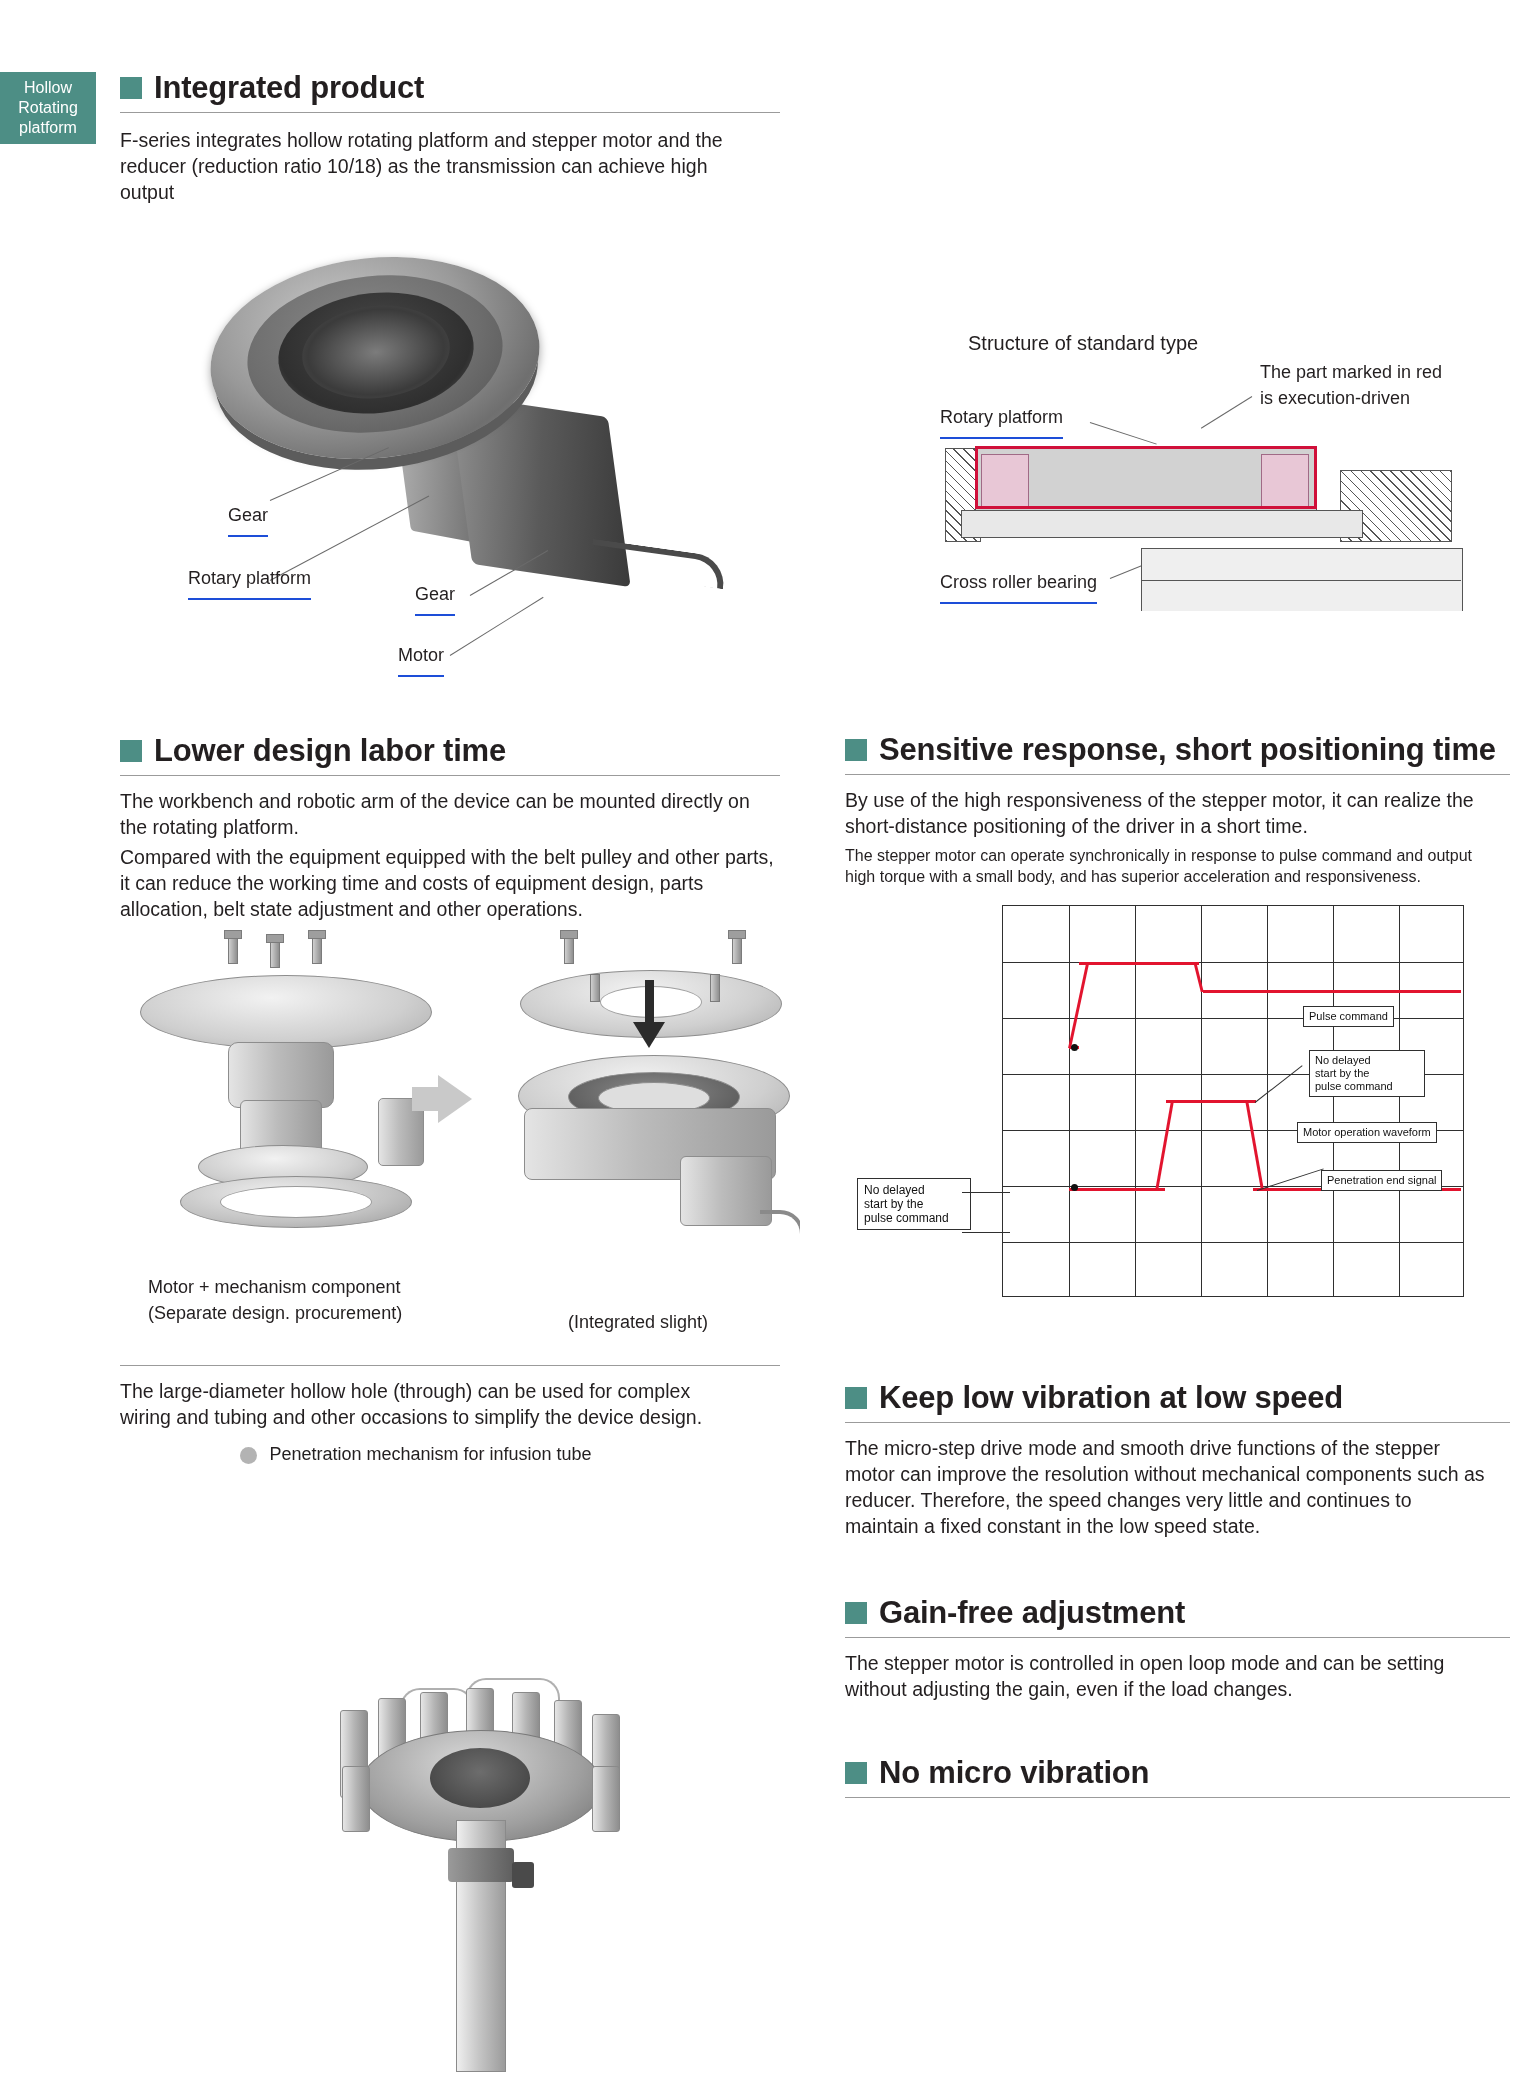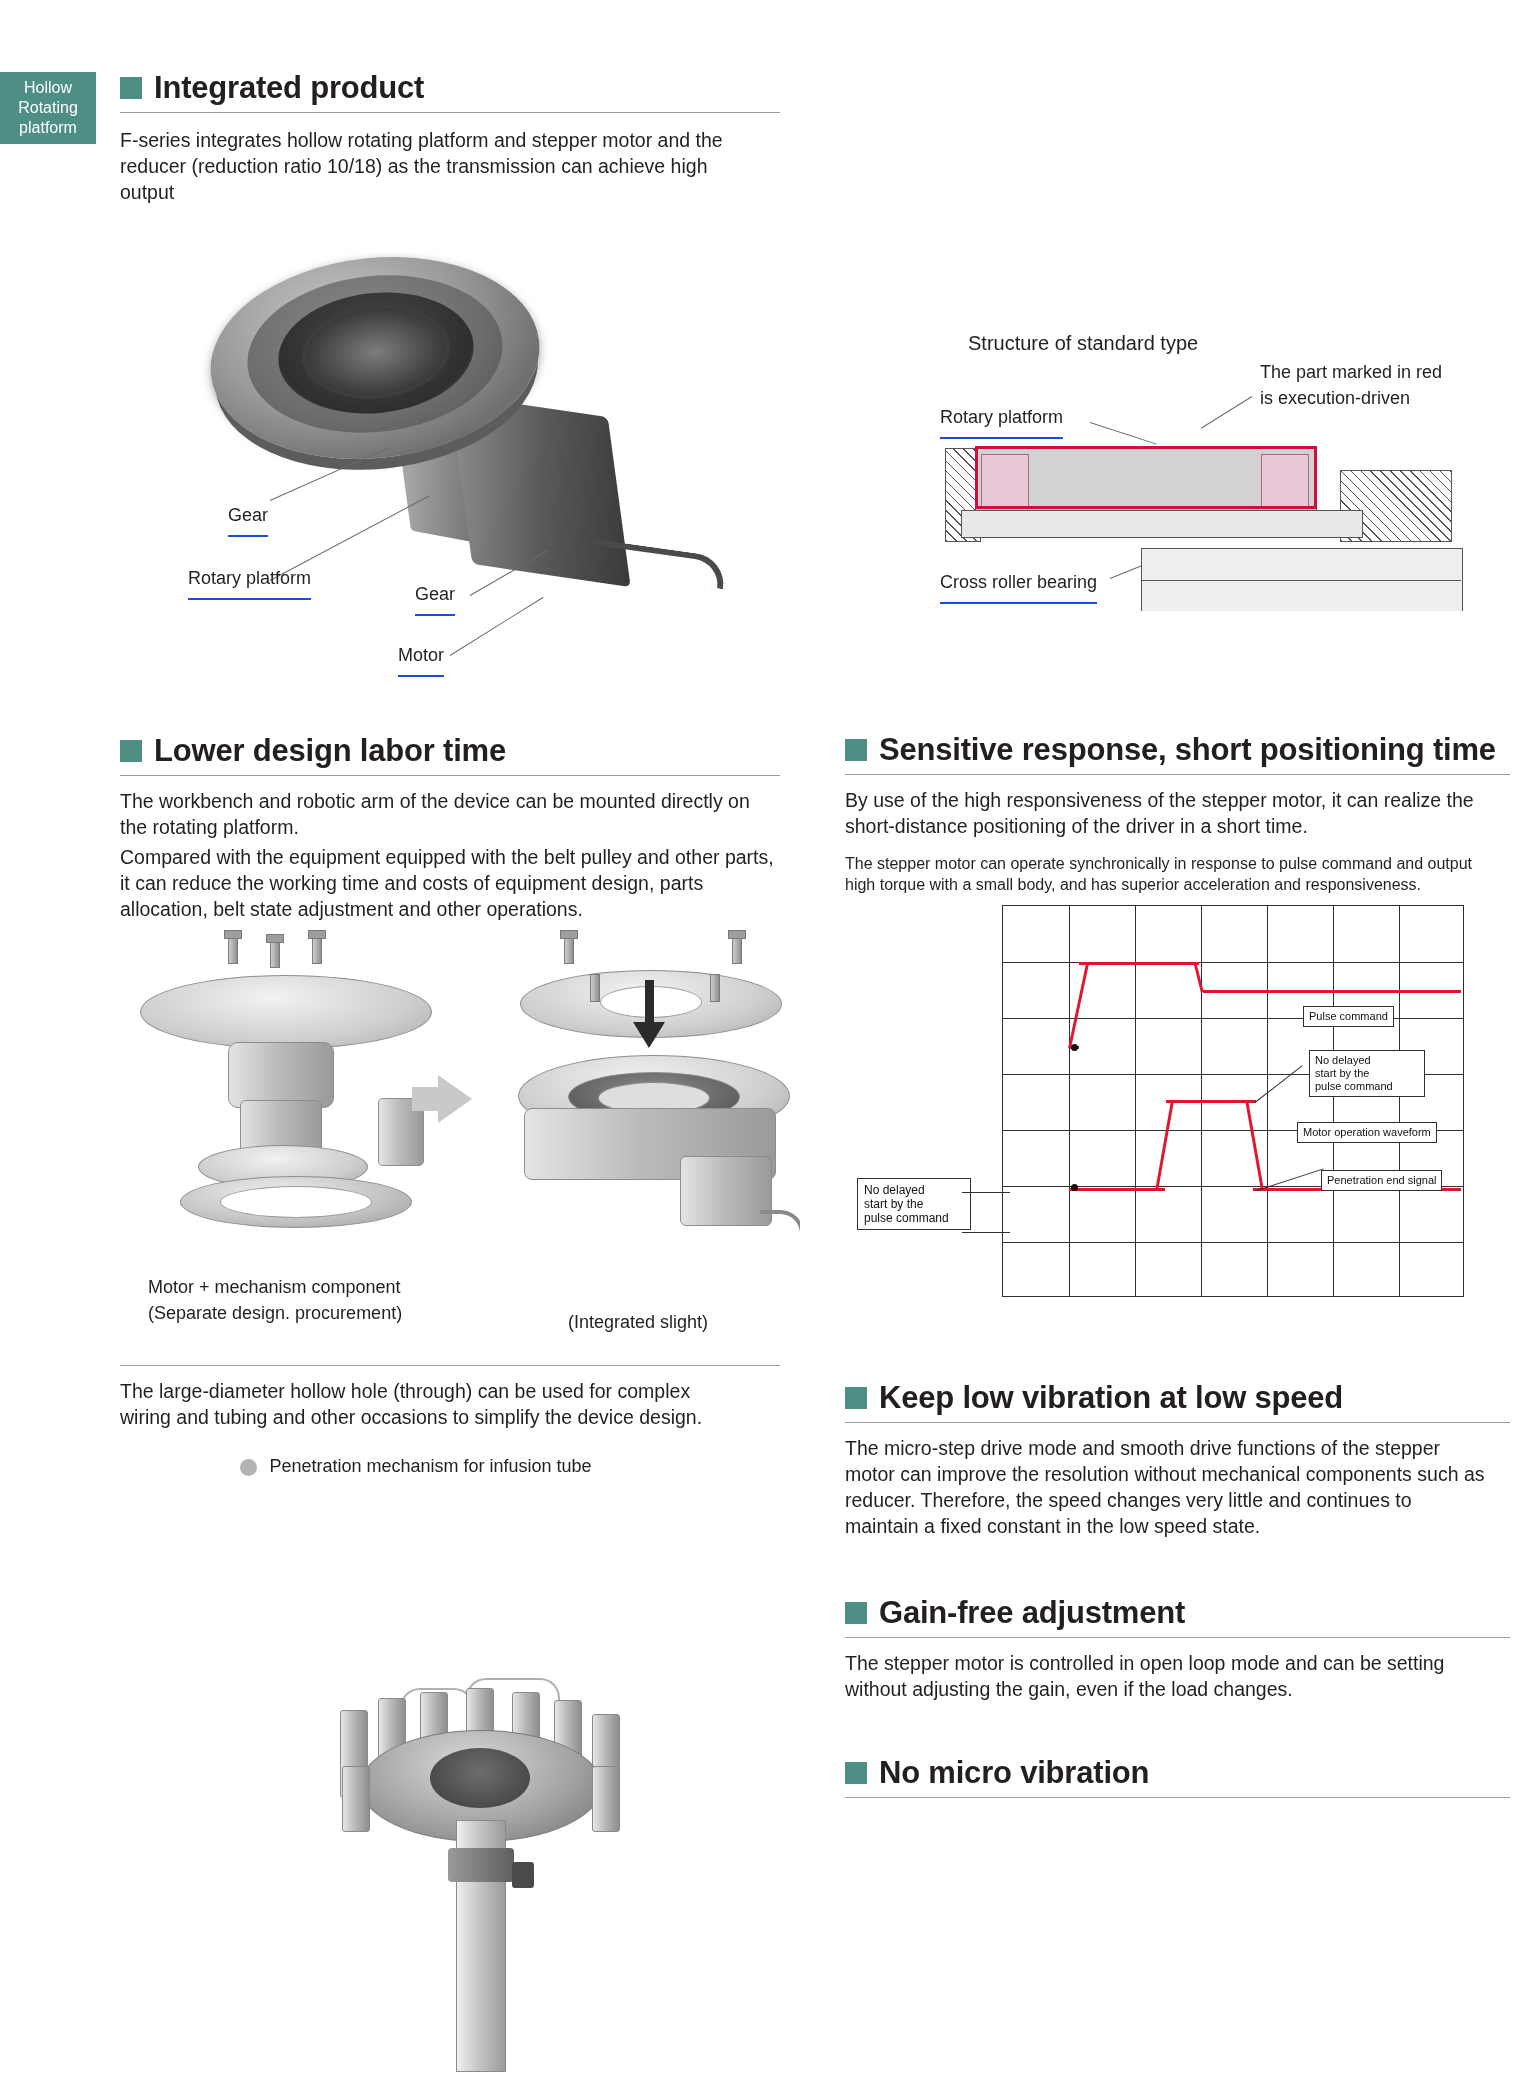--- a/index.html
+++ b/index.html
@@ -403,21 +403,21 @@
   <div class="caption" style="position:absolute; left:148px; top:1301px;">(Separate design. procurement)</div>
   <div class="caption" style="position:absolute; left:568px; top:1310px;">(Integrated slight)</div>
 
   <div class="colR" style="top:732px;">
     <div class="sec-head">
       <span class="sq"></span>
       <span class="h1">Sensitive response, short positioning time</span>
     </div>
     <div class="rule"></div>
     <div class="body" style="margin-top:12px; width:660px;">By use of the high responsiveness of the stepper motor, it can realize the short-distance positioning of the driver in a short time.</div>
-    <div class="body small" style="margin-top:14px; width:660px;">The stepper motor can operate synchronically in response to pulse command and output high torque with a small body, and has superior acceleration and responsiveness.</div>
+    <div class="body small" style="margin-top:6px; width:660px;">The stepper motor can operate synchronically in response to pulse command and output high torque with a small body, and has superior acceleration and responsiveness.</div>
   </div>
 
   <div class="chart">
     <div class="grid-v" style="left:66px;"></div>
     <div class="grid-v" style="left:132px;"></div>
     <div class="grid-v" style="left:198px;"></div>
     <div class="grid-v" style="left:264px;"></div>
     <div class="grid-v" style="left:330px;"></div>
     <div class="grid-v" style="left:396px;"></div>
     <div class="grid-h" style="top:56px;"></div>
@@ -462,21 +462,21 @@
     <div>No delayed</div>
     <div>start by the</div>
     <div>pulse command</div>
   </div>
   <div class="ptr" style="left:962px; top:1192px; width:48px;"></div>
   <div class="ptr" style="left:962px; top:1232px; width:48px;"></div>
 
   <div class="colL" style="top:1355px;">
     <div class="rule" style="margin-top:10px;"></div>
     <div class="body" style="margin-top:12px; width:620px;">The large-diameter hollow hole (through) can be used for complex wiring and tubing and other occasions to simplify the device design.</div>
-    <div style="margin-top:24px; margin-left:120px;">
+    <div style="margin-top:12px; margin-left:120px;">
       <span class="bullet-dot"></span>
       <span class="caption">Penetration mechanism for infusion tube</span>
     </div>
   </div>
 
   <div class="illus inf">
     <div class="tube" style="left:120px; top:18px; width:70px; height:52px;"></div>
     <div class="tube" style="left:186px; top:8px; width:90px; height:62px;"></div>
 
     <div class="post" style="left:60px; top:40px;"></div>

